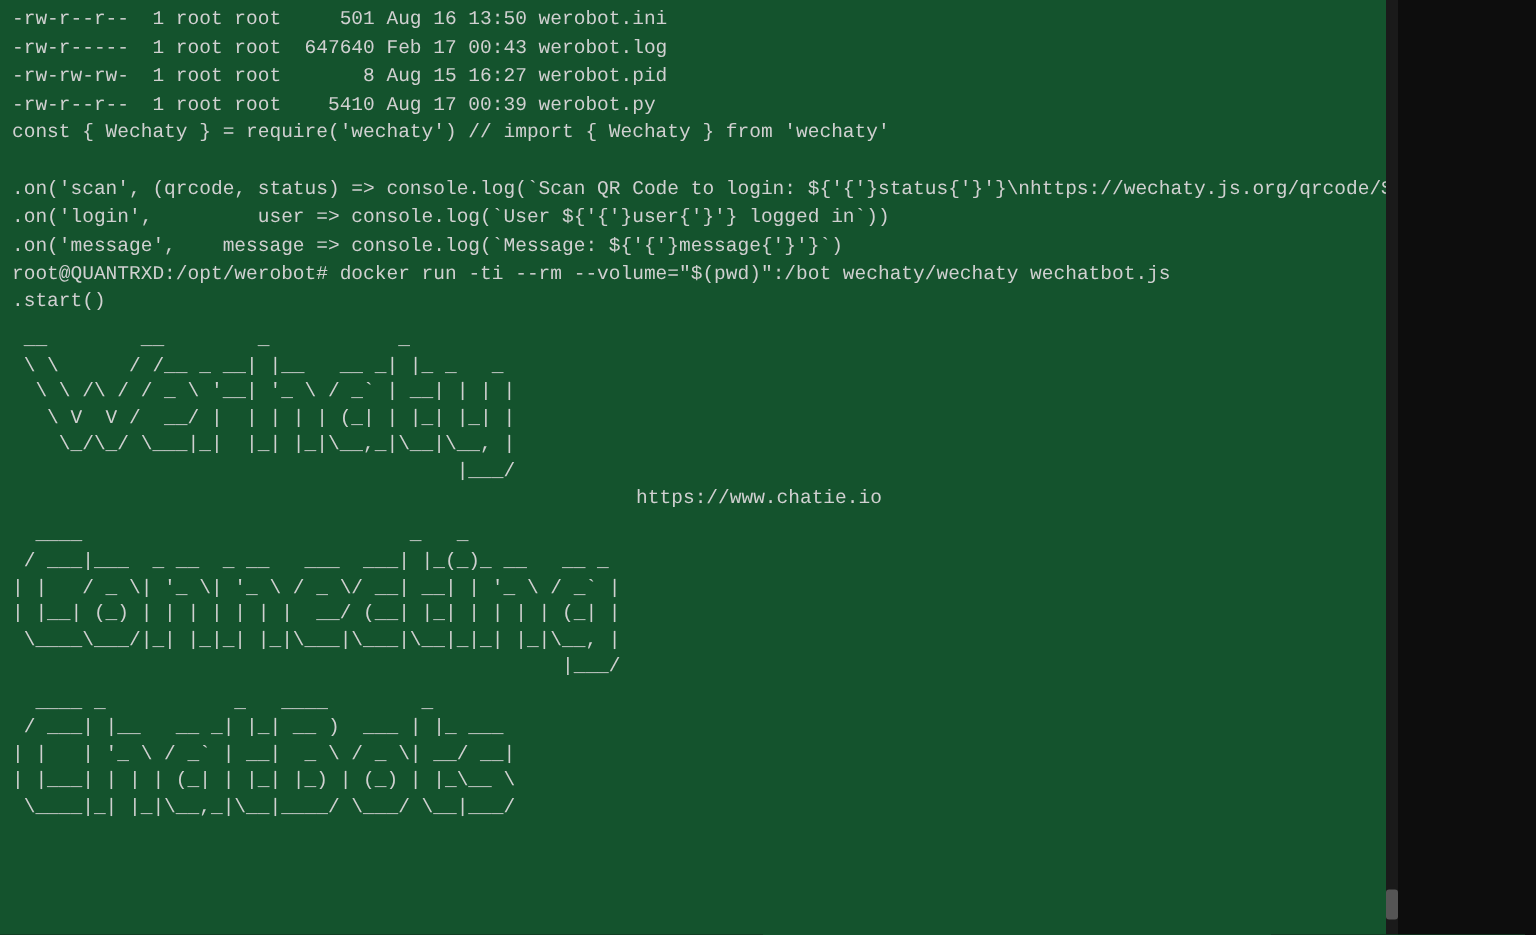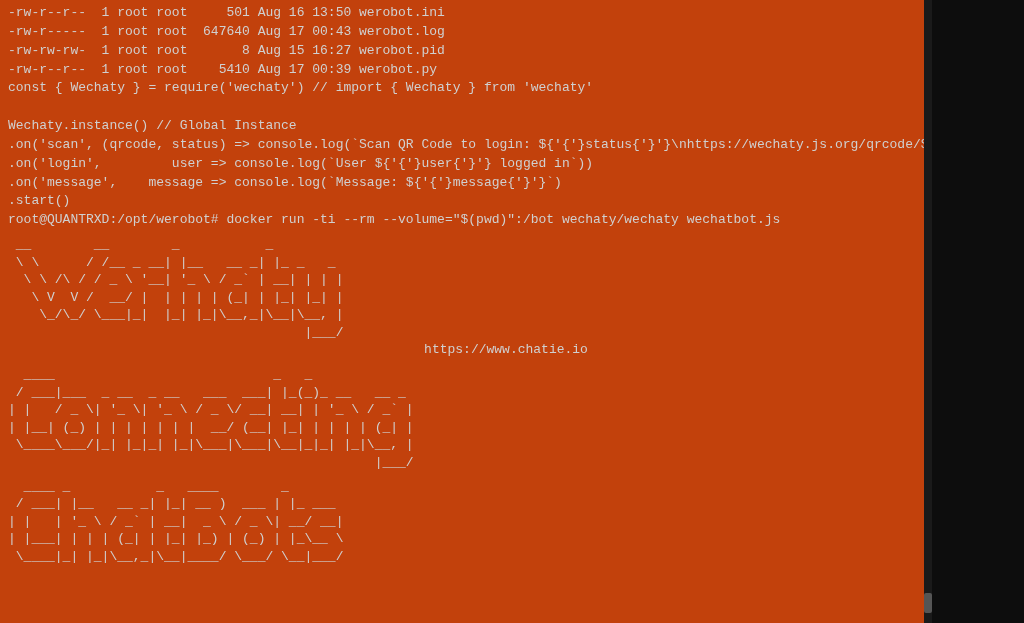--- a/index.html
+++ b/index.html
@@ -16,21 +16,21 @@
       line-height: 1.4;
       width: 1024px;
       height: 623px;
       overflow: hidden;
       position: relative;
     }
 
     .terminal {
       width: 932px;
       height: 623px;
-      background-color: #c2410c;
+      background-color: #14532d;
       padding: 4px 8px;
       overflow: hidden;
       position: relative;
     }
 
     .terminal-line {
       white-space: pre;
       font-family: 'Courier New', Courier, monospace;
       font-size: 13px;
       line-height: 1.45;
@@ -67,34 +67,33 @@
       background-color: #555;
       border-radius: 2px;
     }
   </style>
 </head>
 <body>
 
 <div class="terminal">
 
   <div class="terminal-line">-rw-r--r--  1 root root     501 Aug 16 13:50 werobot.ini</div>
-  <div class="terminal-line">-rw-r-----  1 root root  647640 Aug 17 00:43 werobot.log</div>
+  <div class="terminal-line">-rw-r-----  1 root root  647640 Feb 17 00:43 werobot.log</div>
   <div class="terminal-line">-rw-rw-rw-  1 root root       8 Aug 15 16:27 werobot.pid</div>
   <div class="terminal-line">-rw-r--r--  1 root root    5410 Aug 17 00:39 werobot.py</div>
 
 
   <div class="terminal-line">const { Wechaty } = require('wechaty') // import { Wechaty } from 'wechaty'</div>
   <div class="terminal-line">&nbsp;</div>
-  <div class="terminal-line">Wechaty.instance() // Global Instance</div>
   <div class="terminal-line">.on('scan', (qrcode, status) =&gt; console.log(`Scan QR Code to login: ${'{'}status{'}'}\nhttps://wechaty.js.org/qrcode/${'{'}{`encodeURIComponent(qrcode)`}{'}'}`)))</div>
   <div class="terminal-line">.on('login',         user =&gt; console.log(`User ${'{'}user{'}'} logged in`))</div>
   <div class="terminal-line">.on('message',    message =&gt; console.log(`Message: ${'{'}message{'}'}`)</div>
+  <div class="terminal-line"><span style="color:#d0d0d0">root@QUANTRXD:/opt/werobot#</span> docker run -ti --rm --volume="$(pwd)":/bot wechaty/wechaty wechatbot.js</div>
+
   <div class="terminal-line">.start()</div>
-
-  <div class="terminal-line"><span style="color:#d0d0d0">root@QUANTRXD:/opt/werobot#</span> docker run -ti --rm --volume="$(pwd)":/bot wechaty/wechaty wechatbot.js</div>
 
   <div class="ascii-art-container">
     <pre class="ascii-large"> __        __        _           _         
  \ \      / /__ _ __| |__   __ _| |_ _   _ 
   \ \ /\ / / _ \ '__| '_ \ / _` | __| | | |
    \ V  V /  __/ |  | | | | (_| | |_| |_| |
     \_/\_/ \___|_|  |_| |_|\__,_|\__|\__, |
                                       |___/ </pre>
     <div class="terminal-line" style="text-align:center; padding-left: 80px;">https://www.chatie.io</div>
   </div>

